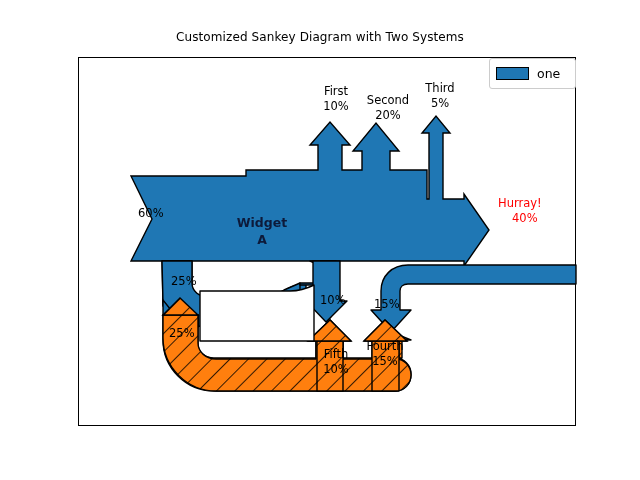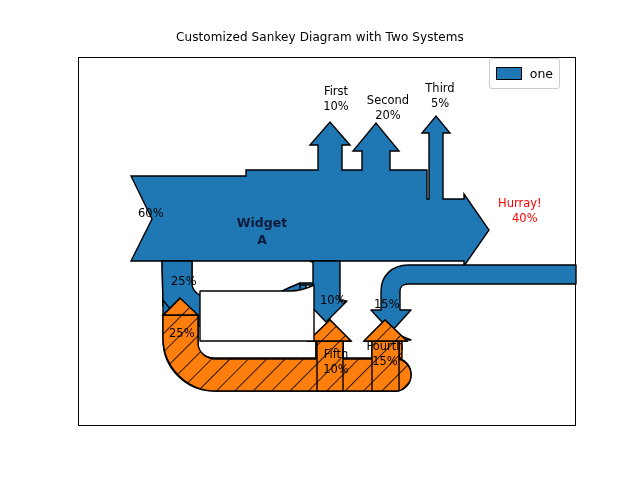--- a/index.html
+++ b/index.html
@@ -53,21 +53,21 @@
   .widget-label {
     font-size: 12.5px;
     font-weight: bold;
     fill: #0d1a3a;
     font-family: "DejaVu Sans", sans-serif;
   }
   #legend {
     position: absolute;
     left: 489px;
     top: 58px;
-    width: 71px;
+    width: 87px;
     border: 1px solid #cccccc;
     background: #ffffff;
     border-radius: 3px;
     padding: 5px 6px;
     box-sizing: border-box;
   }
   .legend-row {
     display: flex;
     align-items: center;
     height: 19px;

